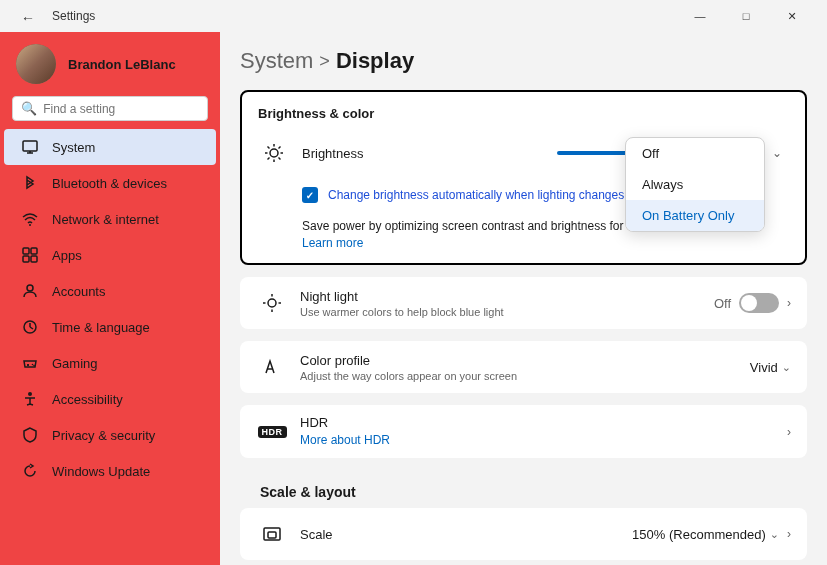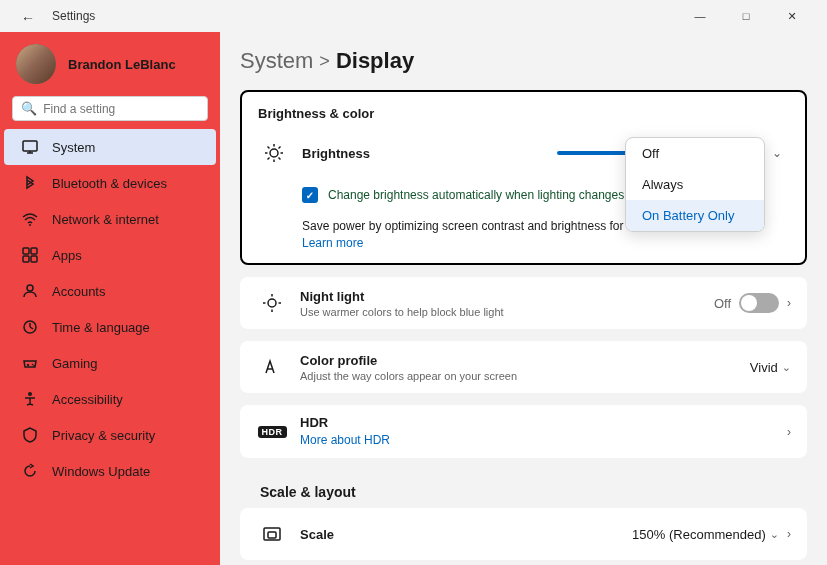--- a/index.html
+++ b/index.html
@@ -99,21 +99,21 @@
       padding: 14px 16px 6px 16px;
     }
     .setting-row {
       display: flex; align-items: center;
       padding: 10px 16px; border-top: 1px solid #f0f0f0;
       position: relative;
     }
     .setting-row:first-of-type { border-top: none; }
     .setting-icon { width: 32px; height: 32px; display: flex; align-items: center; justify-content: center; flex-shrink: 0; margin-right: 12px; }
     .setting-text { flex: 1; }
-    .setting-title { font-size: 13px; color: #1a1a1a; font-weight: 700; }
+    .setting-title { font-size: 13px; color: #1a1a1a; font-weight: 400; }
     .setting-desc { font-size: 11px; color: #666; margin-top: 2px; }
     .setting-control { display: flex; align-items: center; gap: 8px; flex-shrink: 0; }
 
     
     .slider-container { display: flex; align-items: center; gap: 8px; }
     .slider-track {
       width: 200px; height: 4px; background: #0067c0; border-radius: 2px;
       position: relative;
     }
     .slider-thumb {
@@ -129,21 +129,21 @@
     
     .checkbox-row {
       display: flex; align-items: center; gap: 10px;
       padding: 8px 16px 8px 60px;
     }
     .checkbox {
       width: 16px; height: 16px; background: #0067c0; border-radius: 3px;
       display: flex; align-items: center; justify-content: center; flex-shrink: 0;
     }
     .checkbox-check { color: white; font-size: 10px; font-weight: 700; }
-    .checkbox-label { font-size: 12px; color: #14532d; }
+    .checkbox-label { font-size: 12px; color: #1d4ed8; }
 
     
     .save-power-row {
       padding: 8px 16px 12px 60px;
     }
     .save-power-text { font-size: 12px; color: #1a1a1a; }
     .learn-more { font-size: 12px; color: #0067c0; cursor: pointer; text-decoration: none; }
 
     
     .dropdown-popup {

